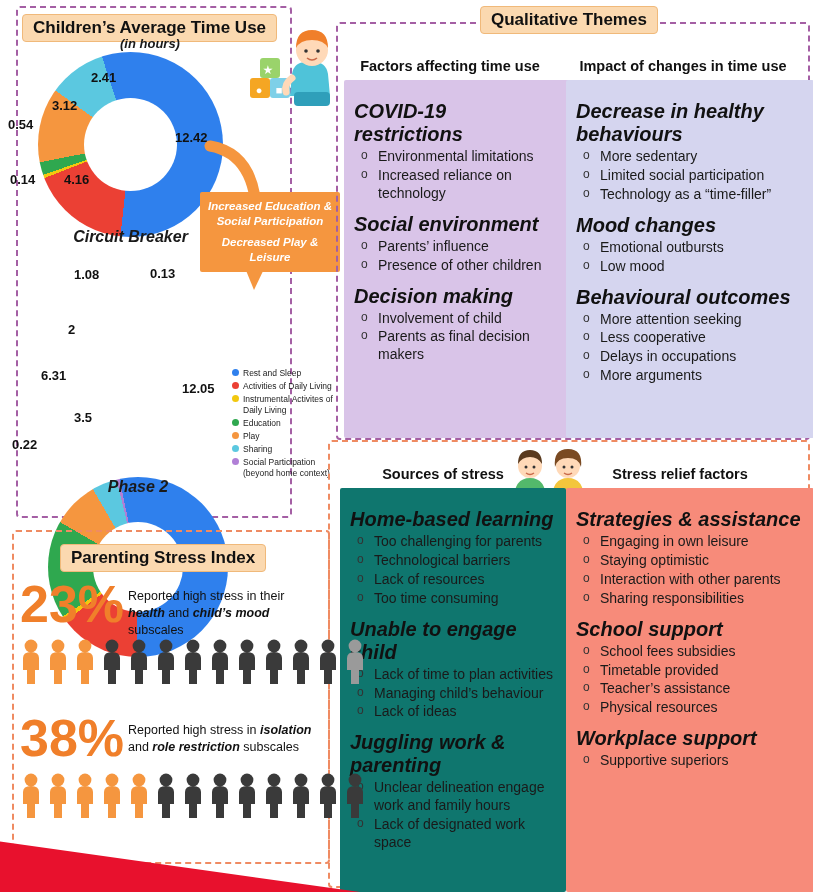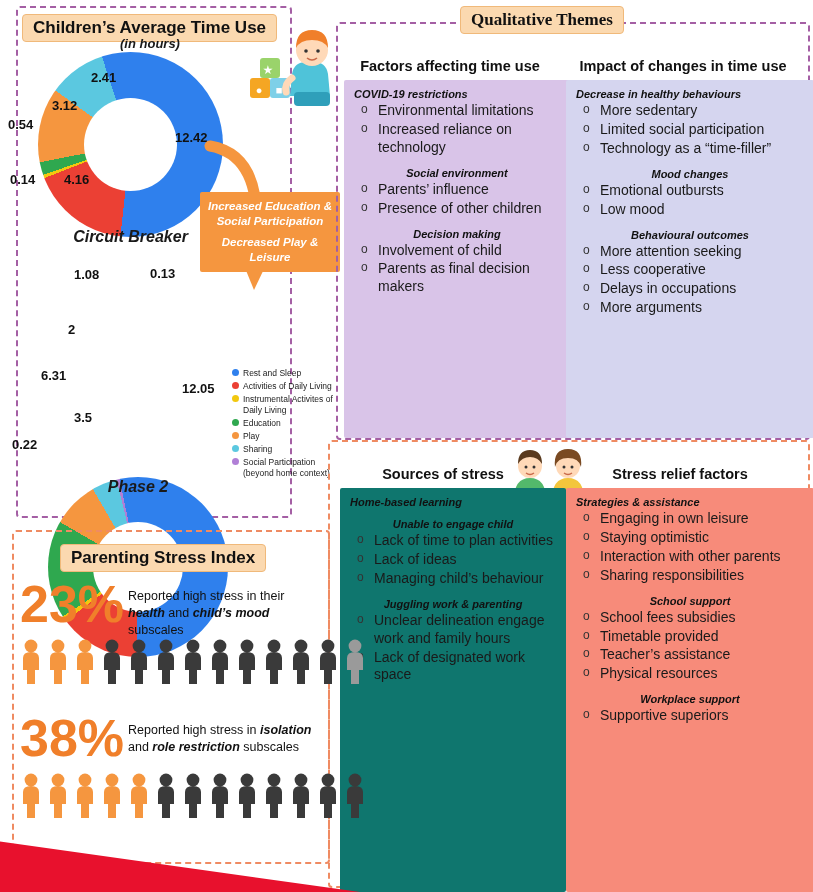--- a/index.html
+++ b/index.html
@@ -42,22 +42,22 @@
 
   
   .legend{font-size:8.5px;line-height:1.25;}
   .legend .row{display:flex;align-items:flex-start;margin-bottom:2.5px;}
   .legend .sw{width:7px;height:7px;border-radius:50%;margin-right:4px;margin-top:1px;flex:0 0 auto;}
   .legend .tx{color:#222;}
 
   
   .col-head{font-weight:bold;font-size:14.5px;text-align:center;color:#111;}
   .theme-box{padding:8px 10px 10px 10px;border-radius:2px;}
-  .theme-box h4{margin:0 0 2px 0;font-size:11px;font-style:italic;font-weight:bold;color:#111;}
-  .theme-box h4.spaced{margin-top:10px;text-align:center;}
+  .theme-box h4{margin:12px 0 2px 0;font-size:20px;font-style:italic;font-weight:bold;color:#111;}
+  .theme-box h4.spaced{margin-top:10px;}
   .theme-box ul{margin:0 0 0 2px;padding-left:20px;list-style:none;}
   .theme-box li{font-size:14px;line-height:1.28;margin-bottom:1px;position:relative;padding-left:2px;}
   .theme-box li::before{content:"o";position:absolute;left:-15px;top:0;font-size:12px;color:#333;}
 
   
   .callout{
     background:#f5963f;color:#fff;font-weight:bold;font-style:italic;
     font-size:11.5px;text-align:center;line-height:1.3;
     padding:7px 6px;border-radius:2px;
   }
@@ -190,21 +190,21 @@
       <div class="tx">Sharing</div>
     </div>
   <div class="row">
       <div class="sw" style="background:#b07fd6"></div>
       <div class="tx">Social Participation (beyond home context)</div>
     </div>
 </div>
 
 <div class="abs dashed-purple" style="left:336px;top:22px;width:470px;height:414px;border-radius:4px;"></div>
 
-<div class="abs" style="left:460px;top:6px;font-family:Liberation Serif, serif;">
+<div class="abs" style="left:480px;top:6px;">
   <span class="pill">Qualitative Themes</span>
 </div>
 
 <div class="abs col-head" style="left:344px;top:58px;width:212px;">Factors affecting time use</div>
 <div class="abs col-head" style="left:566px;top:58px;width:234px;">Impact of changes in time use</div>
 
 <div class="abs theme-box" style="left:344px;top:80px;width:206px;height:340px;background:#d9c4e8;">
   <h4>COVID-19 restrictions</h4>
   <ul>
     <li>Environmental limitations</li>
@@ -262,25 +262,31 @@
       <circle cx="64" cy="27" r="1.5" fill="#333"></circle>
     <path d="M56 33 q4 3 8 0" stroke="#c96a49" stroke-width="1.4" fill="none"></path>
   </svg>
 </div>
 
 <div class="abs col-head" style="left:340px;top:466px;width:206px;">Sources of stress</div>
 <div class="abs col-head" style="left:566px;top:466px;width:228px;">Stress relief factors</div>
 
 <div class="abs theme-box" style="left:340px;top:488px;width:206px;height:386px;background:#0f766e;">
   <h4>Home-based learning</h4>
+  <ul>
+    <li>Too challenging for parents</li>
+    <li>Technological barriers</li>
+    <li>Lack of resources</li>
+    <li>Too time consuming</li>
+  </ul>
   <h4 class="spaced">Unable to engage child</h4>
   <ul>
     <li>Lack of time to plan activities</li>
+    <li>Managing child’s behaviour</li>
     <li>Lack of ideas</li>
-    <li>Managing child’s behaviour</li>
   </ul>
   <h4 class="spaced">Juggling work &amp; parenting</h4>
   <ul>
     <li>Unclear delineation engage work and family hours</li>
     <li>Lack of designated work space</li>
   </ul>
 </div>
 
 <div class="abs theme-box" style="left:566px;top:488px;width:228px;height:386px;background:#f78b7a;">
   <h4>Strategies &amp; assistance</h4>

